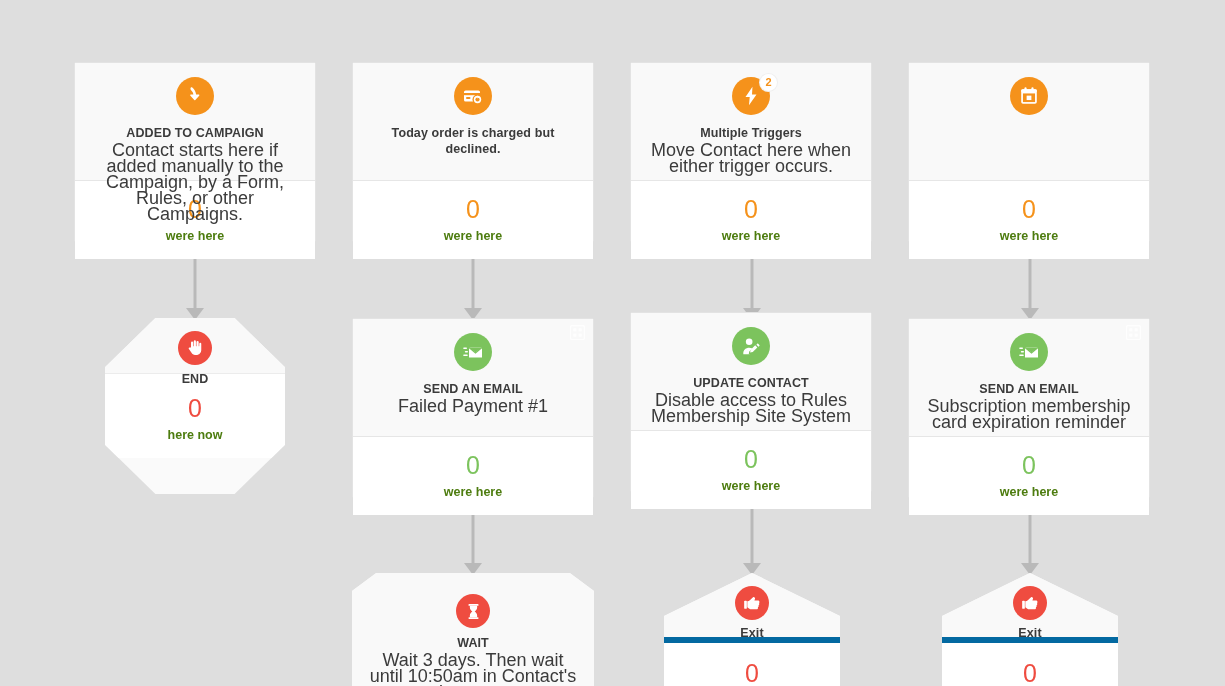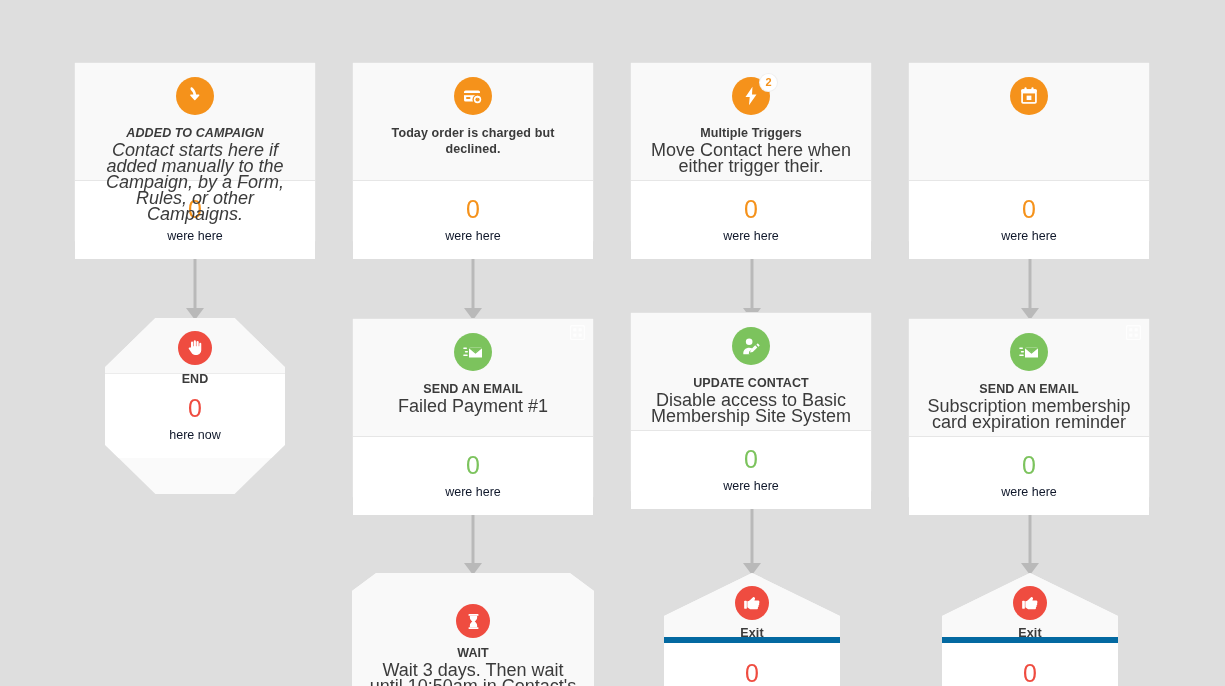--- a/index.html
+++ b/index.html
@@ -98,22 +98,22 @@
   .count {
     font-size: 25px;
     line-height: 28px;
     font-weight: normal;
   }
   .count.orange { color: #f5921b; }
   .count.green  { color: #7cc35d; }
   .count.red    { color: #ef4c40; }
   .count-label {
     font-size: 12.5px;
-    font-weight: normal;
-    color: #0f172a;
+    font-weight: bold;
+    color: #4d7c0f;
     margin-top: 6px;
   }
 
   
   .report-icon {
     position: absolute;
     top: 6px; right: 8px;
     width: 15px; height: 15px;
     opacity: .9;
   }
@@ -194,21 +194,21 @@
   <div class="connector" style="left:733px; top:497px; width:38px; height:78px;">
     <div class="line" style="height:66px;"></div>
     <div class="arrow"></div>
   </div>
   <div class="connector" style="left:1011px; top:497px; width:38px; height:78px;">
     <div class="line" style="height:66px;"></div>
     <div class="arrow"></div>
   </div>
 
   <div class="node rect" style="left:74px; top:62px; width:242px; height:180px;">
-    <div class="head" style="height:118px;font-style:italic;">
+    <div class="head" style="height:118px;">
       <div class="icon-wrap">
         <div class="circ orange">
           <svg width="24" height="24" viewBox="0 0 24 24" aria-hidden="true">
             <path d="M7.5 4.2c0-.9 1.1-1.4 1.8-.8 2.2 1.9 3.6 4.4 3.8 7.2h2.6c.6 0 .9.7.5 1.1l-3.9 4.2c-.3.3-.7.3-1 0l-3.9-4.2c-.4-.4-.1-1.1.5-1.1h2.5c-.2-1.6-.9-3-2.1-4.1-.5-.5-.8-1-.8-1.6z" fill="#ffffff"></path>
             <path d="M12 3.2c-1.1 0-2 .9-2 2s.9 2 2 2c2.4 0 4.4 1.8 4.8 4.1h-2.4c-.6 0-.9.7-.5 1.1l3.9 4.2c.3.3.7.3 1 0l3.9-4.2c.4-.4.1-1.1-.5-1.1h-2.3C19.4 7 16.1 3.2 12 3.2z" fill="#ffffff" opacity="0"></path>
           </svg>
         </div>
       </div>
       <div class="title">ADDED TO CAMPAIGN</div>
       <div class="subtitle">Contact starts here if added manually to the Campaign, by a Form, Rules, or other Campaigns.</div>
@@ -246,21 +246,21 @@
     <div class="head" style="height:118px;">
       <div class="icon-wrap">
         <div class="circ orange">
           <svg width="22" height="22" viewBox="0 0 24 24" aria-hidden="true">
             <path d="M13.6 2L6 13.2h4.6L9.8 22 18 10.3h-4.9z" fill="#ffffff"></path>
           </svg>
         </div>
         <div class="badge">2</div>
       </div>
       <div class="title">Multiple Triggers</div>
-      <div class="subtitle">Move Contact here when either trigger their.</div>
+      <div class="subtitle">Move Contact here when either trigger occurs.</div>
     </div>
     <div class="body">
       <div class="count orange">0</div>
       <div class="count-label">were here</div>
     </div>
   </div>
 
   <div class="node rect" style="left:908px; top:62px; width:242px; height:180px;">
     <div class="head" style="height:118px;">
       <div class="icon-wrap">
@@ -335,21 +335,21 @@
         <div class="circ green">
           <svg width="22" height="22" viewBox="0 0 24 24" aria-hidden="true">
             <circle cx="10" cy="7.4" r="3.6" fill="#ffffff"></circle>
             <path d="M3.6 19.8c0-3.6 2.9-6 6.4-6 1.3 0 2.5.3 3.5.9l-3.4 3.4-.5 2.6c-.1.4.2.6.5.5l.6-.1H3.6z" fill="#ffffff"></path>
             <path d="M19.8 9.6l1.3 1.3c.3.3.3.7 0 1l-.9.9-2.3-2.3.9-.9c.3-.3.7-.3 1 0z" fill="#ffffff"></path>
             <path d="M16.6 11.2l2.3 2.3-5 5-2.9.6.6-2.9z" fill="#ffffff"></path>
           </svg>
         </div>
       </div>
       <div class="title">UPDATE CONTACT</div>
-      <div class="subtitle">Disable access to Basic Membership Site System</div>
+      <div class="subtitle">Disable access to Rules Membership Site System</div>
     </div>
     <div class="body">
       <div class="count green">0</div>
       <div class="count-label">were here</div>
     </div>
   </div>
 
   <div class="node rect" style="left:908px; top:318px; width:242px; height:180px;">
     <div class="head" style="height:118px;">
       <svg class="report-icon" viewBox="0 0 16 16" aria-hidden="true">
@@ -374,21 +374,21 @@
       <div class="title">SEND AN EMAIL</div>
       <div class="subtitle">Subscription membership card expiration reminder</div>
     </div>
     <div class="body">
       <div class="count green">0</div>
       <div class="count-label">were here</div>
     </div>
   </div>
 
   <div class="node cuttop" style="left:352px; top:573px; width:242px; height:113px;">
-    <div class="head" style="height:113px; padding-top:31px;">
+    <div class="head" style="height:113px; padding-top:21px;">
       <div class="icon-wrap" style="margin-bottom:7px;">
         <div class="circ red" style="width:34px;height:34px;">
           <svg width="19" height="19" viewBox="0 0 24 24" aria-hidden="true">
             <rect x="5.6" y="2.6" width="12.8" height="2.2" rx="1.1" fill="#ffffff"></rect>
             <rect x="5.6" y="19.2" width="12.8" height="2.2" rx="1.1" fill="#ffffff"></rect>
             <path d="M7.4 4.8h9.2v2.1c0 2.2-1.5 3.8-3.1 5.1 1.6 1.3 3.1 2.9 3.1 5.1v2.1H7.4v-2.1c0-2.2 1.5-3.8 3.1-5.1-1.6-1.3-3.1-2.9-3.1-5.1z" fill="#ffffff"></path>
           </svg>
         </div>
       </div>
       <div class="title">WAIT</div>

